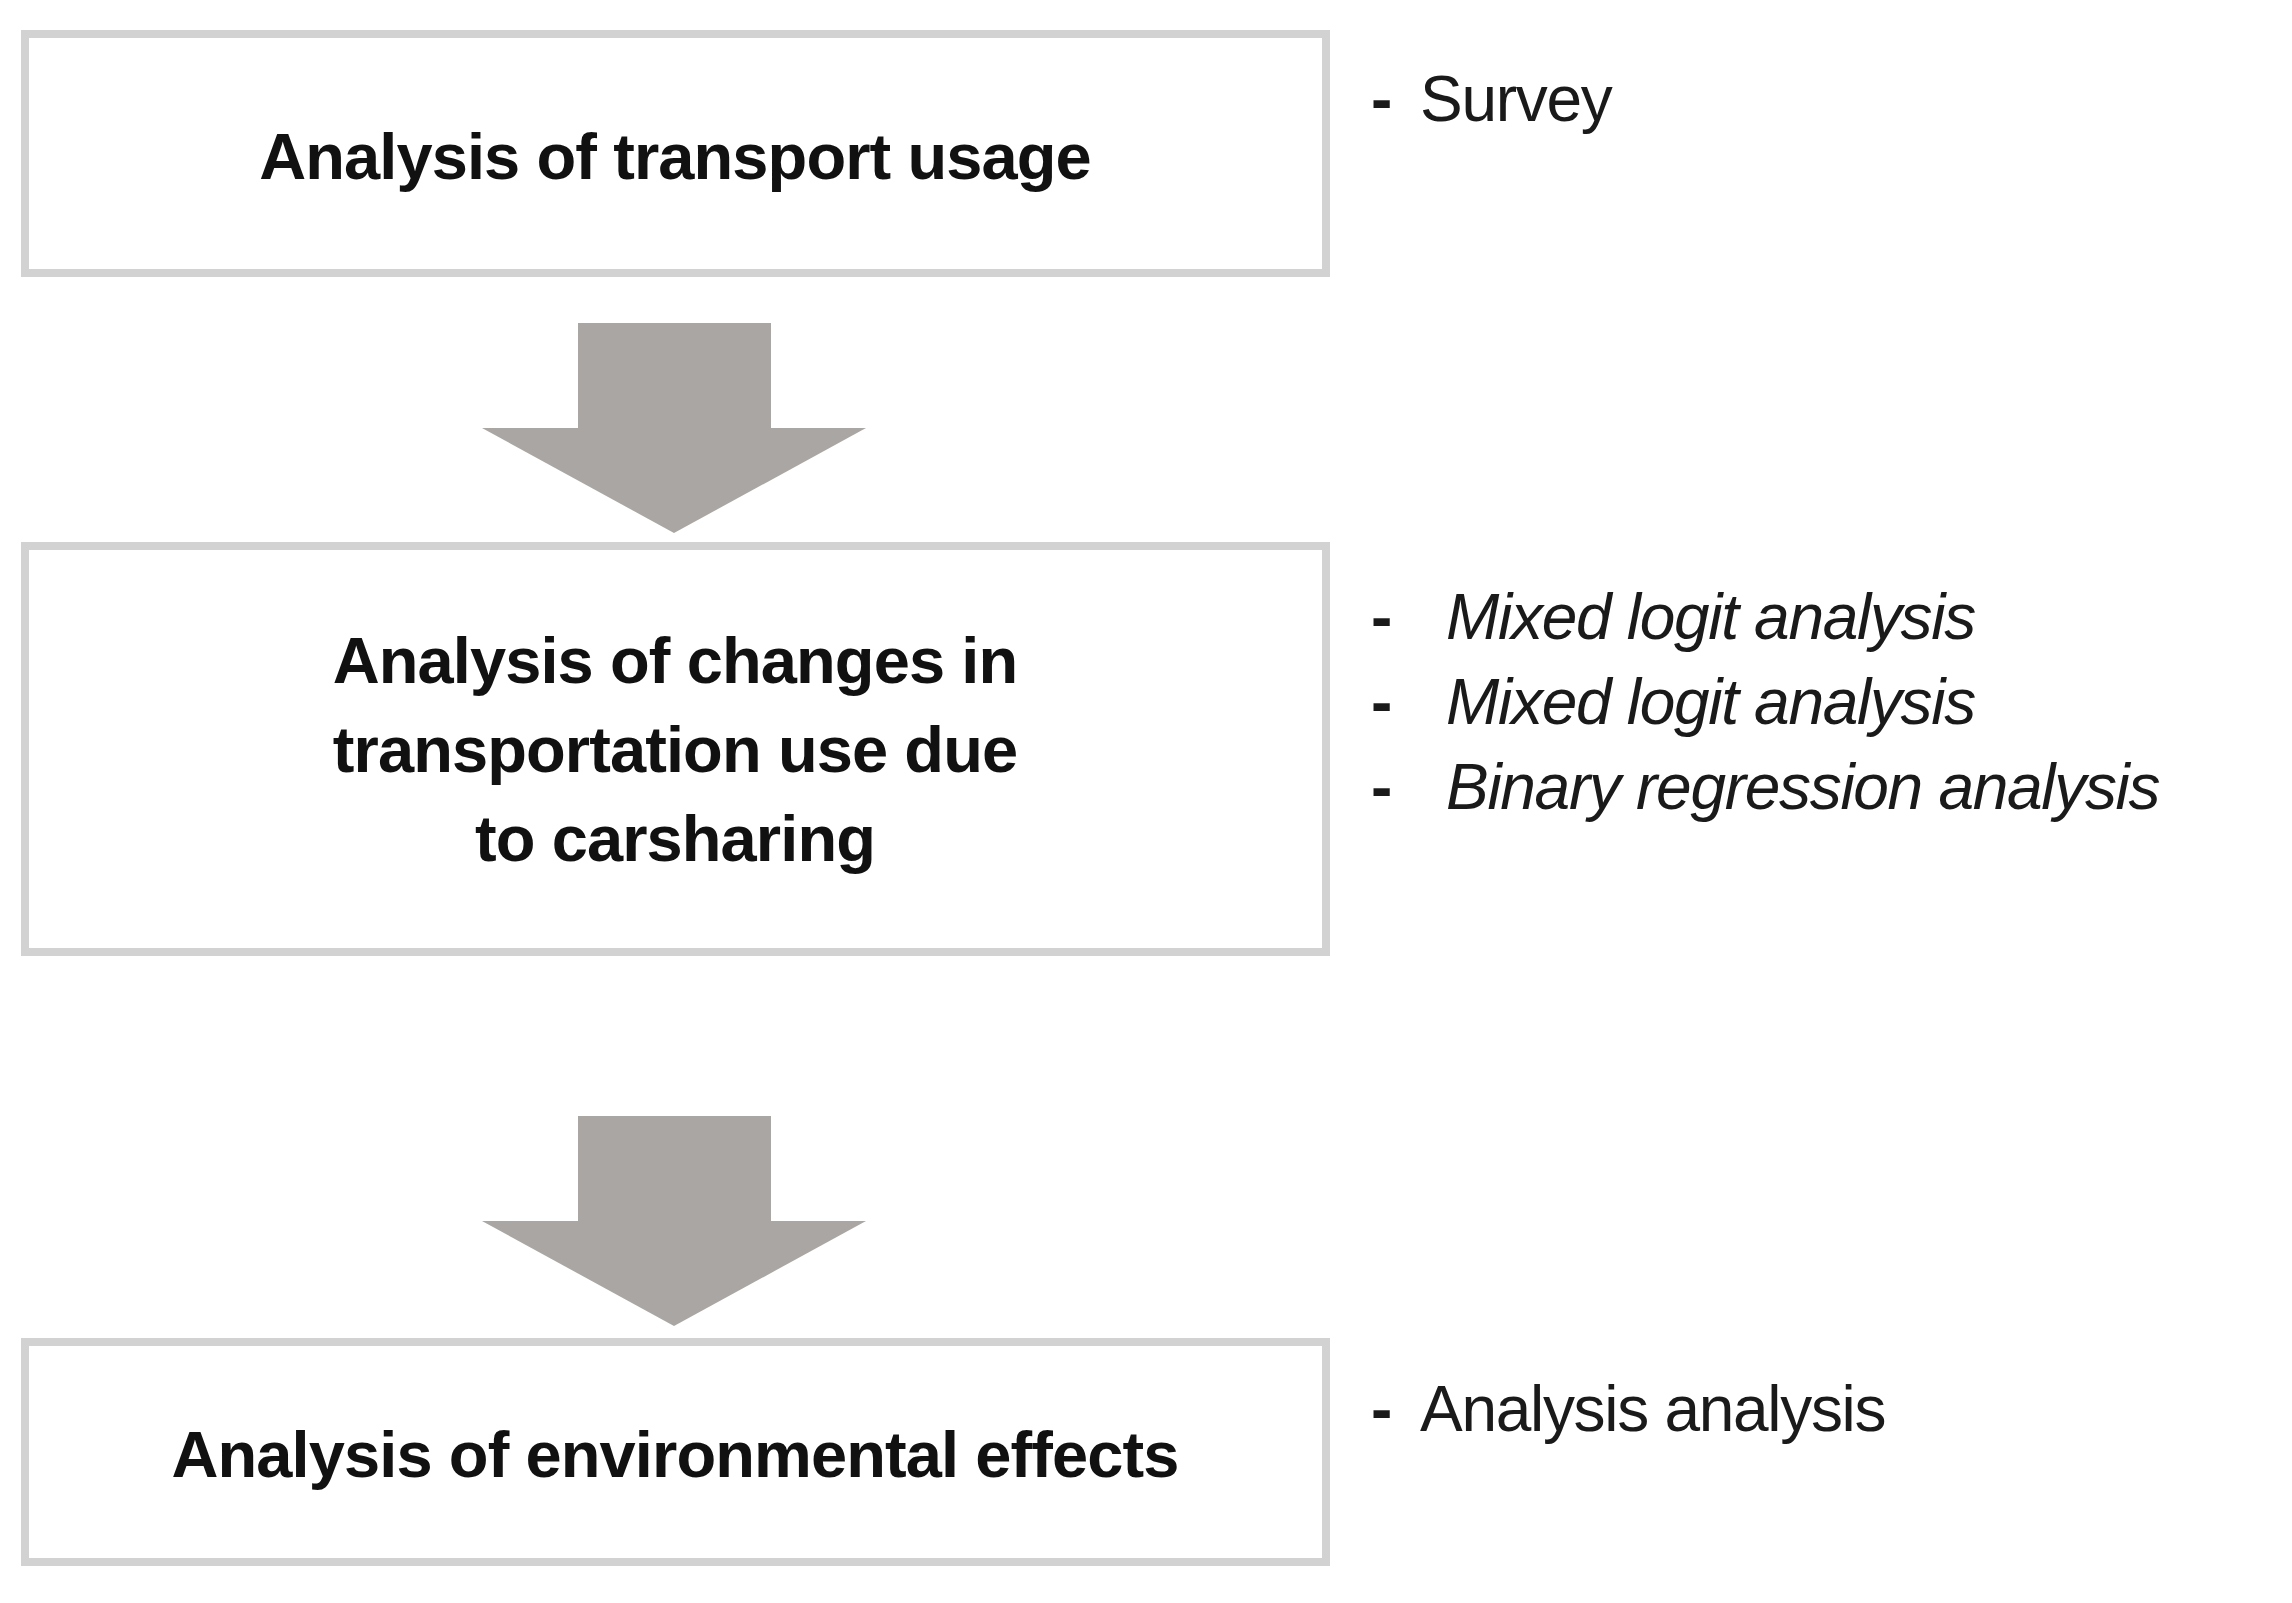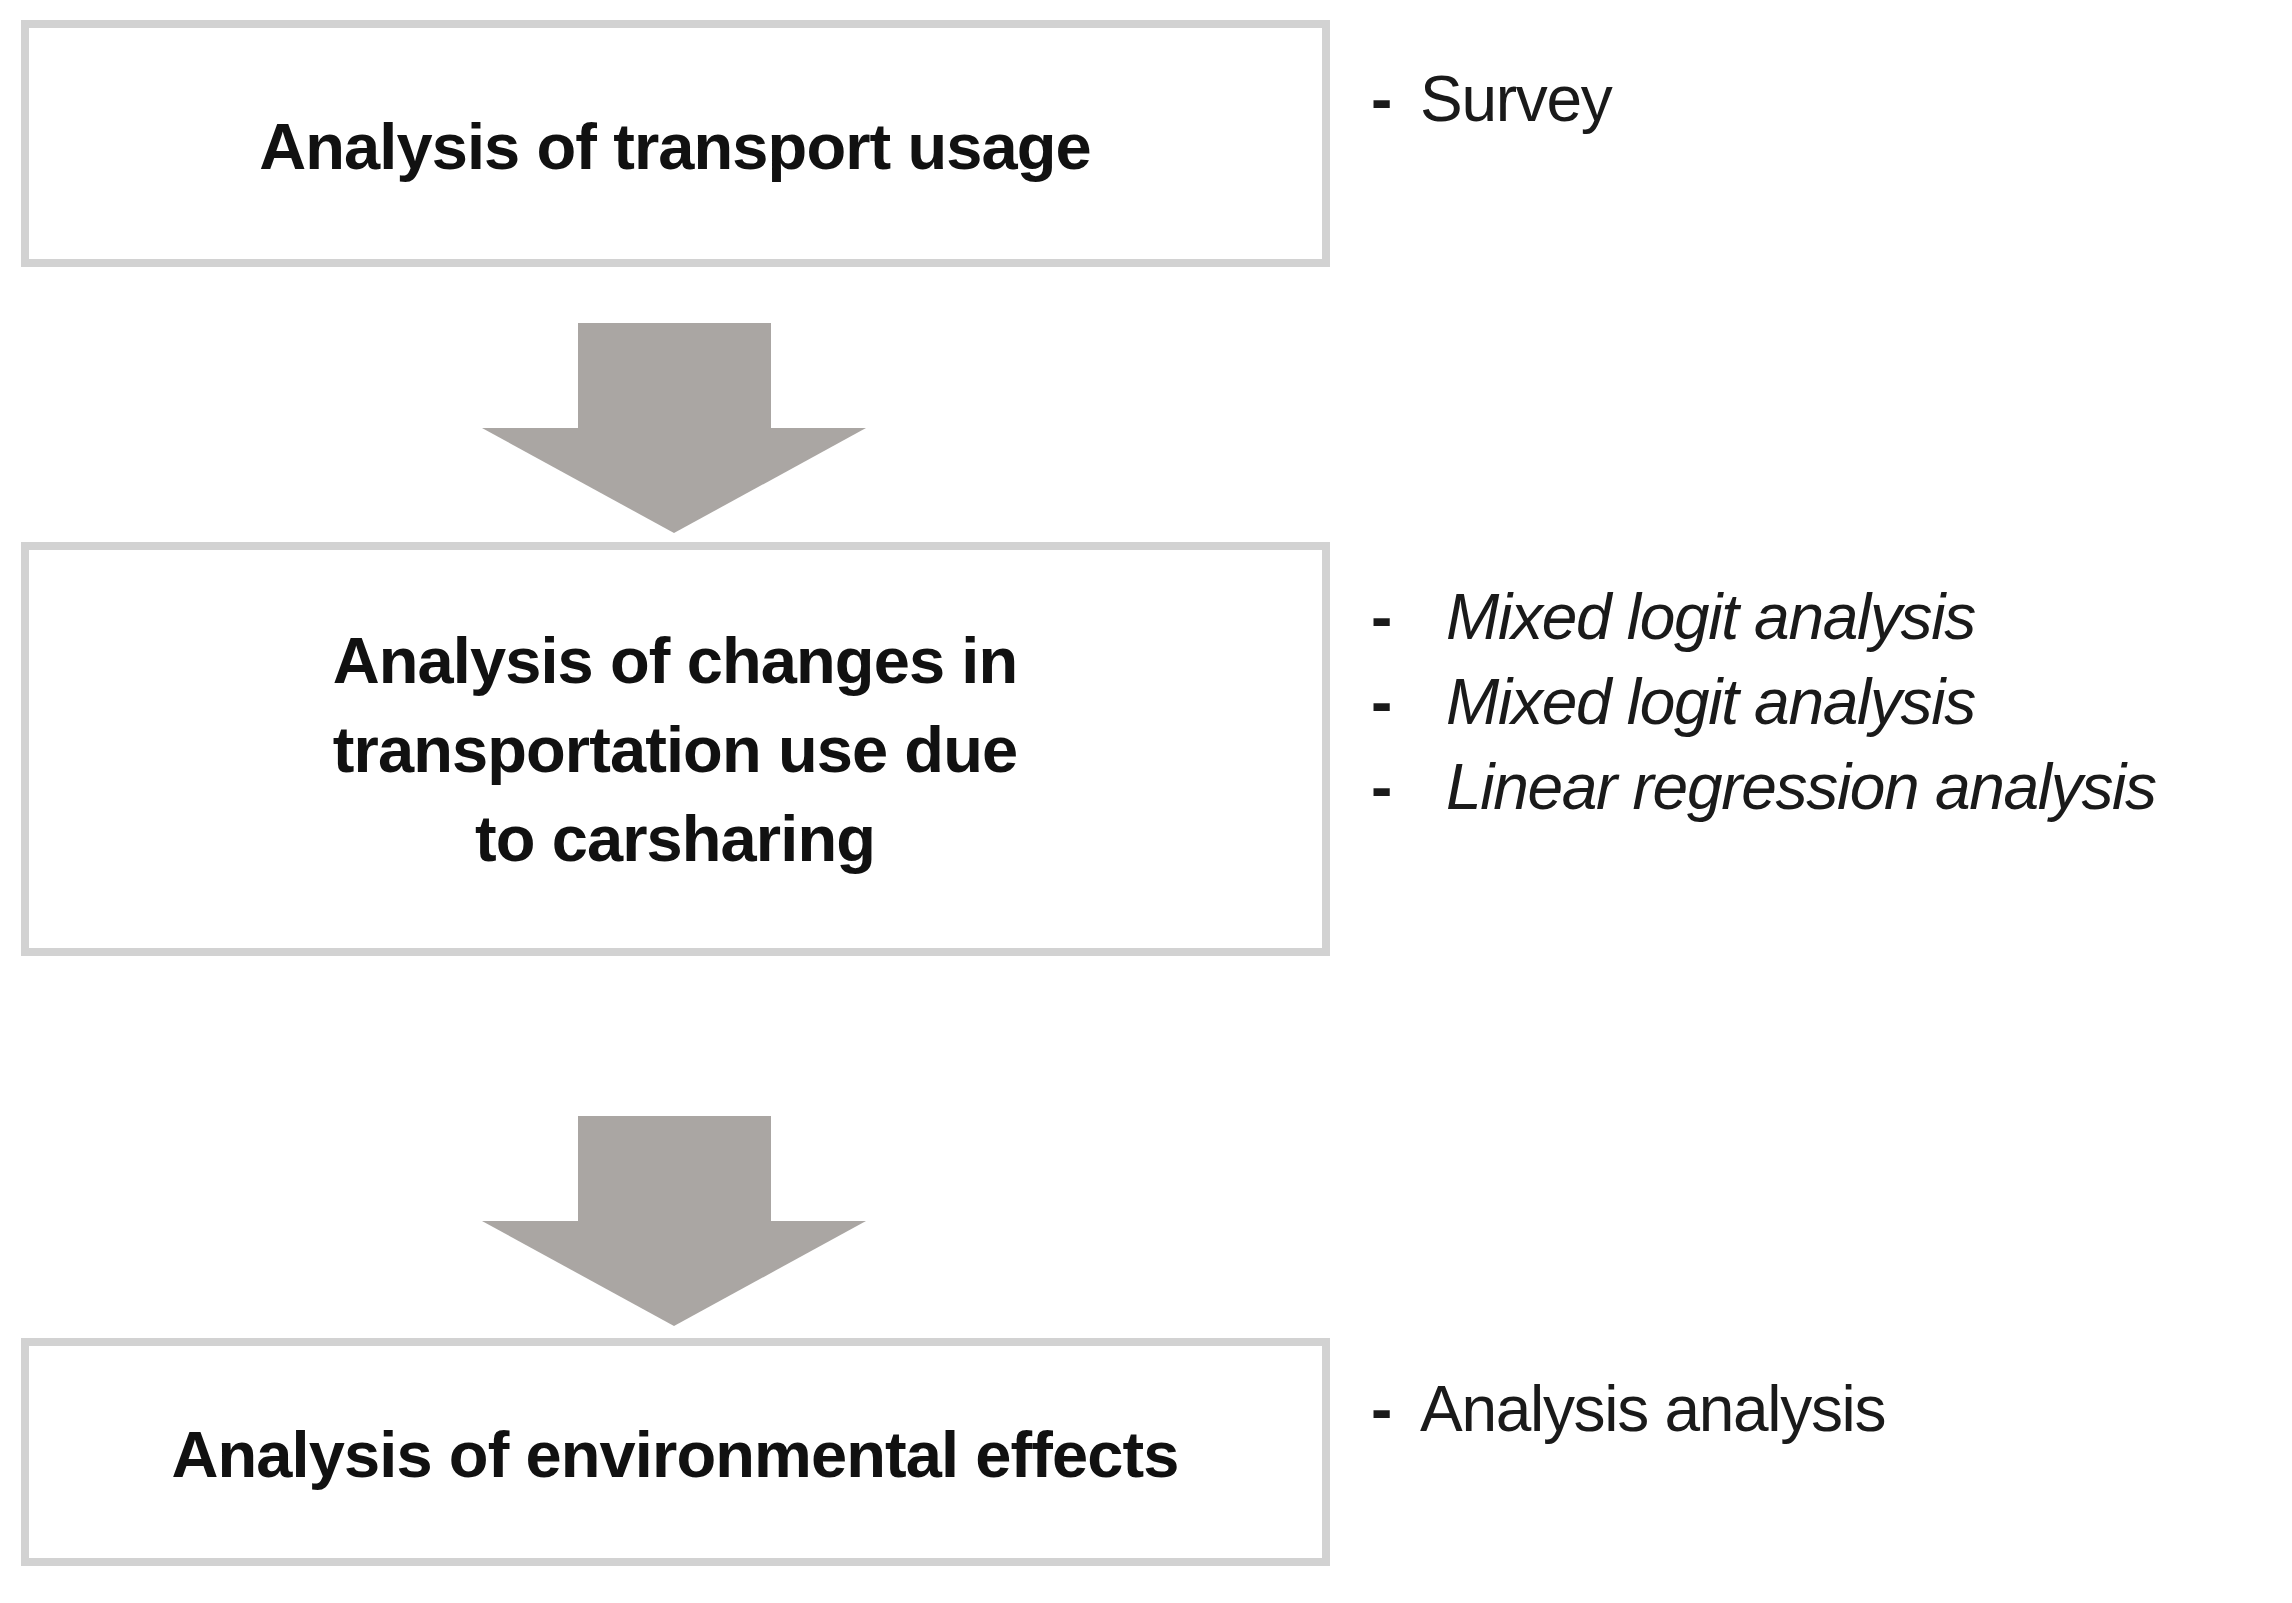--- a/index.html
+++ b/index.html
@@ -20,21 +20,21 @@
   .box {
     position: absolute;
     left: 20.5px;
     width: 1309px;
     background: var(--box-fill, #ffffff);
     border: 8px solid var(--box-border, #d2d2d2);
     display: flex;
     align-items: center;
     justify-content: center;
   }
-  .box1 { top: 20px;   height: 247px; }
+  .box1 { top: 30px;   height: 247px; }
   .box2 { top: 542px;  height: 414px; }
   .box3 { top: 1338px; height: 228px; }
   .box-label {
     font-size: 65px;
     font-weight: bold;
     line-height: 89px;
     letter-spacing: -0.9px;
     text-align: center;
     white-space: pre-line;
     color: var(--title-text, #111111);
@@ -115,21 +115,21 @@
     <div class="ann-row gap-lg">
       <span class="dash">-</span>
       <span class="ann-text">Mixed logit analysis</span>
     </div>
     <div class="ann-row gap-lg">
       <span class="dash">-</span>
       <span class="ann-text">Mixed logit analysis</span>
     </div>
     <div class="ann-row gap-lg">
       <span class="dash">-</span>
-      <span class="ann-text">Linear regression analysis</span>
+      <span class="ann-text">Binary regression analysis</span>
     </div>
   </div>
 
   <div class="arrow arrow2">
     <div class="stem"></div>
     <div class="head"></div>
   </div>
 
   <div class="box box3">
     <div class="box-label">Analysis of environmental effects</div>

